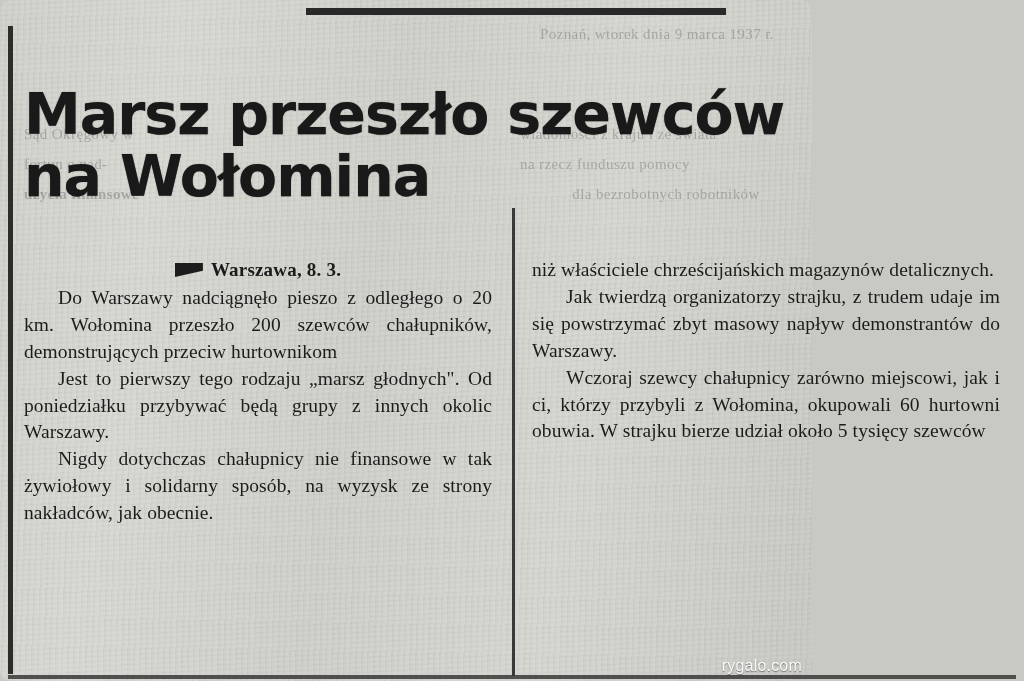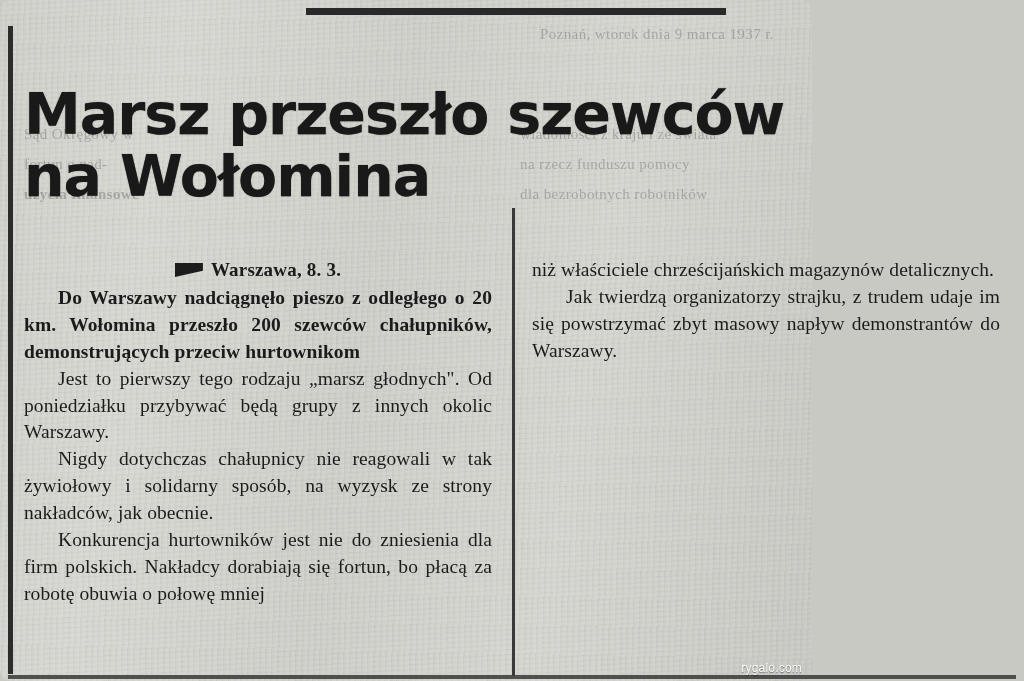--- a/index.html
+++ b/index.html
@@ -52,21 +52,21 @@
     white-space: nowrap;
     overflow: hidden;
     pointer-events: none;
   }
   #ghost-top    { top: 26px;  left: 540px; }
   #ghost-left-1 { top: 126px; left: 24px; font-family: Liberation Serif, serif; }
   #ghost-left-2 { top: 156px; left: 24px; }
   #ghost-left-3 { top: 186px; left: 24px; font-weight: bold; }
   #ghost-right-1{ top: 126px; left: 520px; }
   #ghost-right-2{ top: 156px; left: 520px; }
-  #ghost-right-3{ top: 186px; left: 520px; }
+  #ghost-right-3{ top: 186px; left: 520px; text-align: center; }
 
   
   .rule-top {
     position: absolute;
     left: 306px;
     top: 8px;
     width: 420px;
     height: 7px;
     background: #2b2b2b;
   }
@@ -154,30 +154,30 @@
   .dateline-text {
     font-weight: bold;
     font-size: 19px;
     letter-spacing: .2px;
   }
 
   p.para {
     margin: 0;
     text-indent: 34px;
   }
-  p.para.first { text-indent: 34px; font-weight: bold; }
+  p.para.first { text-indent: 34px; }
 
   
   .watermark {
     position: absolute;
     right: 10px;
     bottom: 6px;
     color: rgba(255,255,255,.92);
     font-family: "Liberation Sans", sans-serif;
-    font-size: 12px;
+    font-size: 16px;
     text-shadow: 0 1px 1px rgba(0,0,0,.45);
     letter-spacing: .2px;
   }
 </style>
 </head>
 <body>
 
 <div class="scan">
 
   <div class="grain"></div>
@@ -202,26 +202,26 @@
   <div class="col-divider"></div>
 
   <div class="columns">
 
     <div class="col left">
       <span class="dateline-line">
         <span class="flag-icon"></span><span class="dateline-text">Warszawa, 8. 3.</span>
       </span>
       <p class="para first">Do Warszawy nadciągnęło pieszo z odległego o 20 km. Wołomina przeszło 200 szewców chałupników, demonstrujących przeciw hurtownikom</p>
       <p class="para">Jest to pierwszy tego rodzaju „marsz głodnych". Od poniedziałku przybywać będą grupy z innych okolic Warszawy.</p>
-      <p class="para">Nigdy dotychczas chałupnicy nie reagowali w tak żywiołowy i solidarny sposób, na wyzysk ze strony nakładców, jak obecnie.</p>
-      <p class="para">Konkurencja hurtowników jest nie do zniesienia dla firm polskich. Nakładcy dorabiają się fortun, bo płacą za robotę obuwia o połowę mniej</p>
+      <p class="para">Nigdy dotychczas chałupnicy nie finansowe w tak żywiołowy i solidarny sposób, na wyzysk ze strony nakładców, jak obecnie.</p>
     </div>
 
     <div class="col right">
       <p class="para" style="text-indent:0">niż właściciele chrześcijańskich magazynów detalicznych.</p>
       <p class="para">Jak twierdzą organizatorzy strajku, z trudem udaje im się powstrzymać zbyt masowy napływ demonstrantów do Warszawy.</p>
+      <p class="para">Wczoraj szewcy chałupnicy zarówno miejscowi, jak i ci, którzy przybyli z Wołomina, okupowali 60 hurtowni obuwia. W strajku bierze udział około 5 tysięcy szewców</p>
     </div>
 
   </div>
 
   <div class="watermark">rygalo.com</div>
 
 </div>
 
 </body></html>

